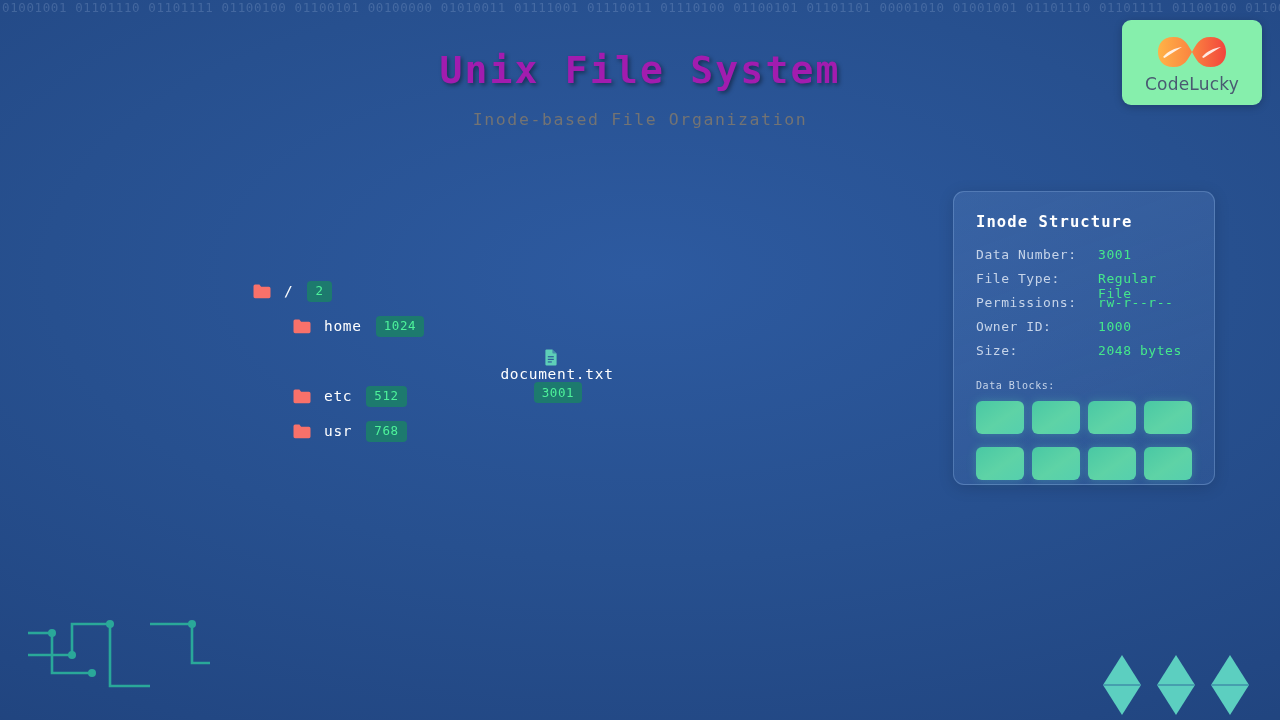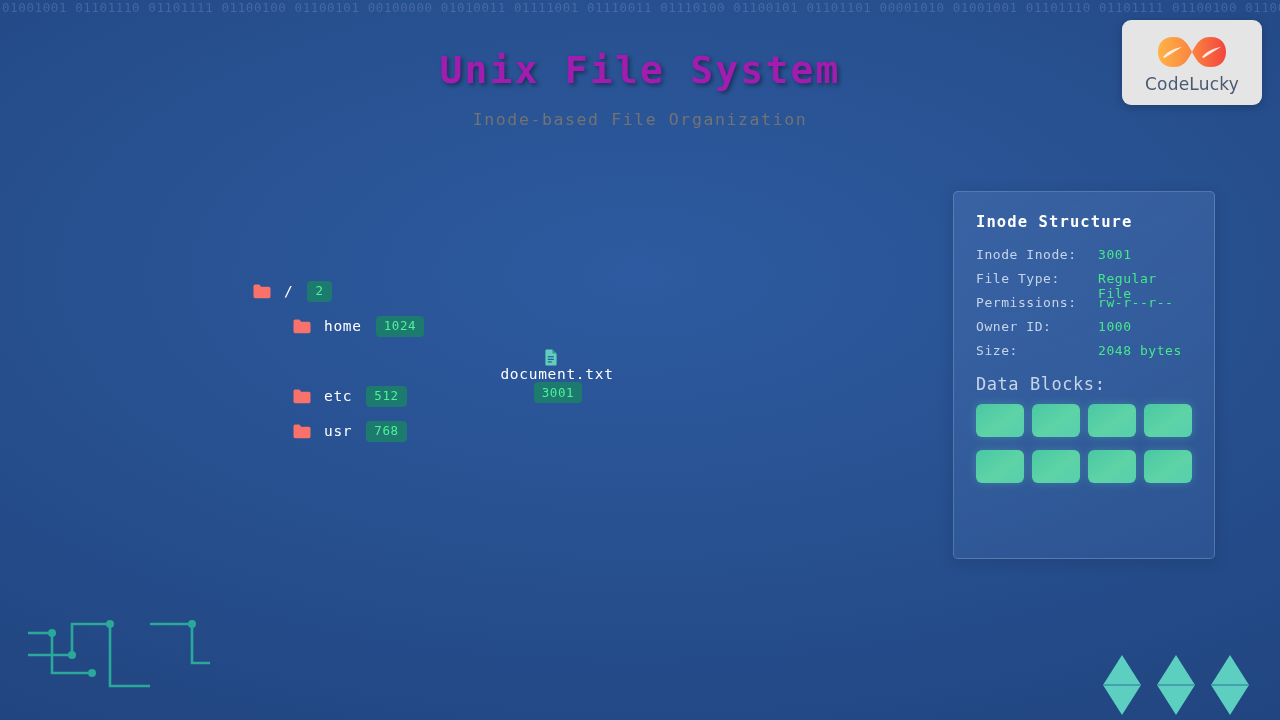--- a/index.html
+++ b/index.html
@@ -34,21 +34,21 @@
     user-select: none;
   }
 
   
   #logo-badge {
     position: absolute;
     top: 20px;
     right: 18px;
     width: 140px;
     height: 85px;
-    background: #e5e5e5;
+    background: #86efac;
     border-radius: 9px;
     box-shadow: 0 2px 9px rgba(0,0,0,0.22);
     display: flex;
     flex-direction: column;
     align-items: center;
     justify-content: center;
     gap: 1px;
   }
   #logo-badge svg { display: block; }
   .logo-text {
@@ -124,24 +124,24 @@
     letter-spacing: 0.6px;
     white-space: nowrap;
   }
 
   
   #inode-panel {
     position: absolute;
     left: 953px;
     top: 191px;
     width: 262px;
-    height: 368px;
+    height: 294px;
     background: linear-gradient(160deg, rgba(92,132,194,0.30) 0%, rgba(74,114,178,0.22) 100%);
     border: 1px solid rgba(160,195,240,0.30);
-    border-radius: 5px;
+    border-radius: 11px;
     padding: 21px 22px 0 22px;
     box-shadow: 0 3px 16px rgba(0,0,0,0.14);
   }
   #inode-panel-title {
     font-size: 15.5px;
     font-weight: bold;
     color: #ffffff;
     letter-spacing: 1.1px;
     margin-bottom: 16px;
   }
@@ -156,24 +156,24 @@
     font-size: 13px;
     color: #c6d4e9;
     letter-spacing: 0.55px;
   }
   .inode-value {
     font-size: 13px;
     color: #45e88b;
     letter-spacing: 0.55px;
   }
   #data-blocks-label {
-    font-size: 17px;
+    font-size: 10px;
     color: #c6d4e9;
     letter-spacing: 0.55px;
-    margin-top: 7px;
+    margin-top: 13px;
     margin-bottom: 10px;
   }
   #data-blocks-grid {
     display: grid;
     grid-template-columns: repeat(4, 48px);
     grid-auto-rows: 33px;
     gap: 13px 8px;
   }
   .data-block {
     border-radius: 6px;
@@ -276,21 +276,21 @@
     <span class="node-label">usr</span>
     <span class="node-badge">768</span>
   </div>
 
 </div>
 
 <div id="inode-panel">
   <div id="inode-panel-title">Inode Structure</div>
 
   <div class="inode-row">
-    <span class="inode-label">Inode Inode:</span>
+    <span class="inode-label">Data Number:</span>
     <span class="inode-value">3001</span>
   </div>
   <div class="inode-row">
     <span class="inode-label">File Type:</span>
     <span class="inode-value">Regular File</span>
   </div>
   <div class="inode-row">
     <span class="inode-label">Permissions:</span>
     <span class="inode-value">rw-r--r--</span>
   </div>

